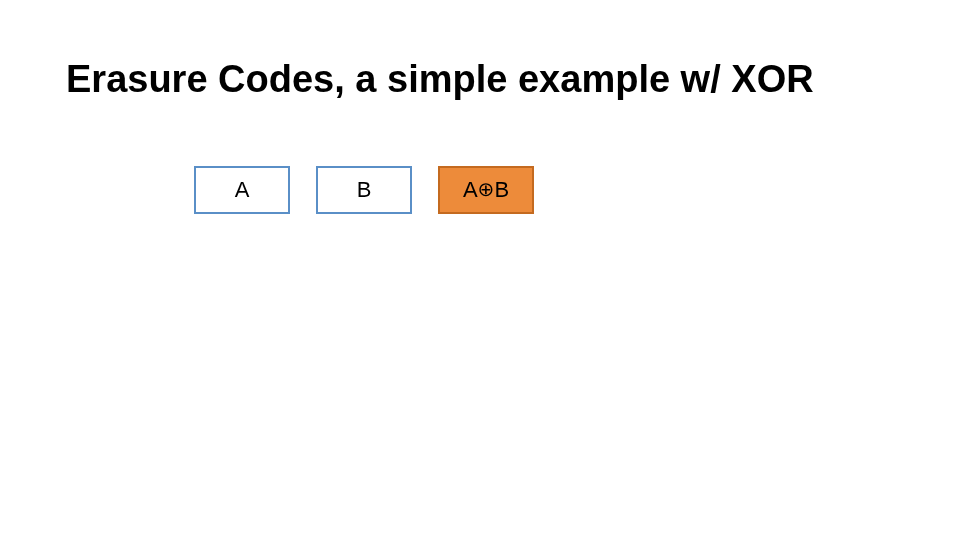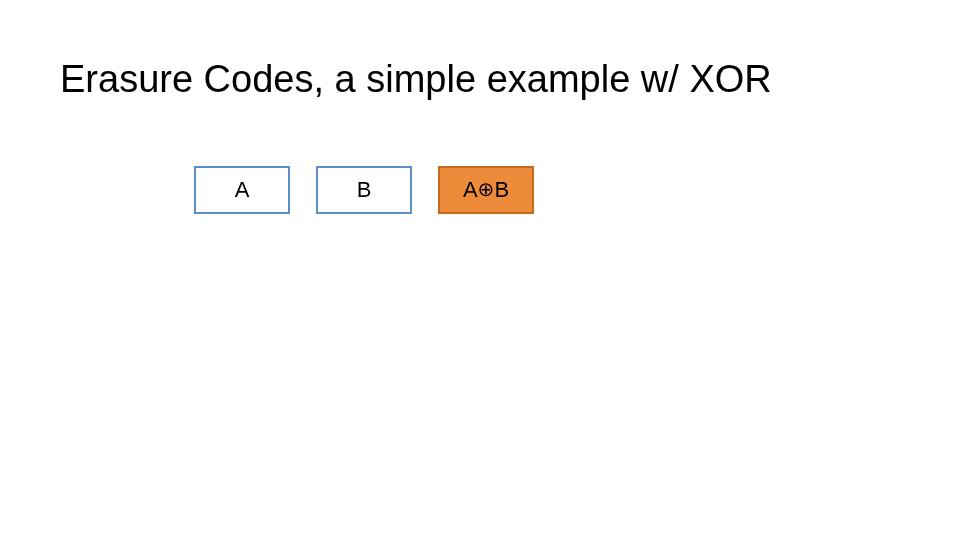--- a/index.html
+++ b/index.html
@@ -10,24 +10,24 @@
     body {
       width: 960px;
       height: 540px;
       background: #ffffff;
       font-family: Arial, Helvetica, sans-serif;
       position: relative;
     }
     .title {
       position: absolute;
       top: 58px;
-      left: 60px;
+      left: 66px;
       font-size: 38px;
       color: #000;
-      font-weight: normal;
+      font-weight: bold;
     }
     .blocks {
       position: absolute;
       top: 166px;
       left: 194px;
       display: flex;
       gap: 26px;
     }
     .block {
       width: 96px;

